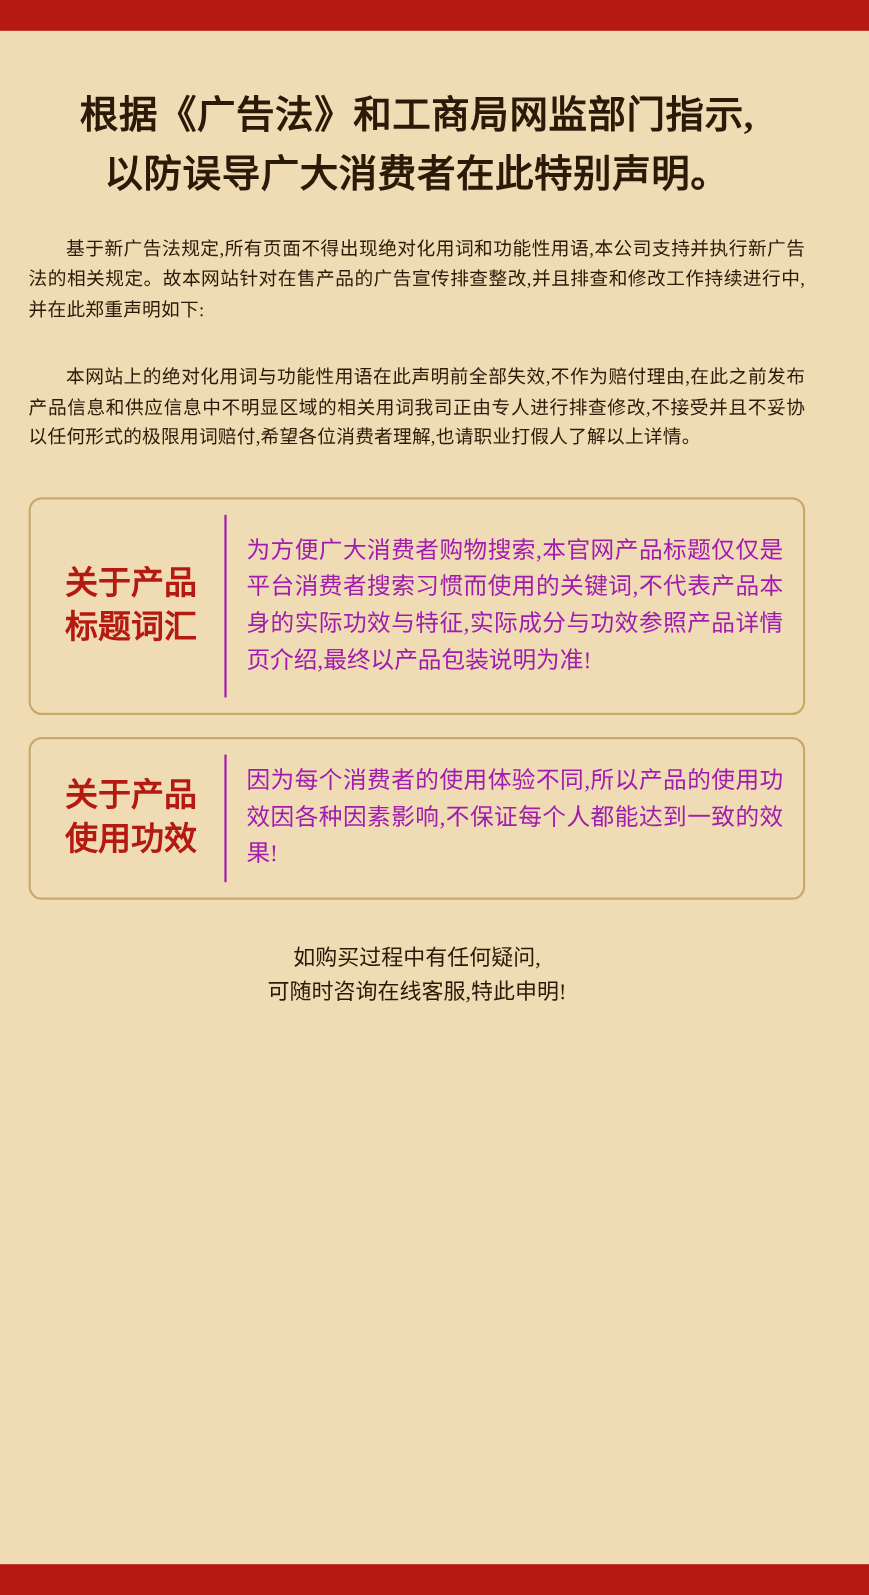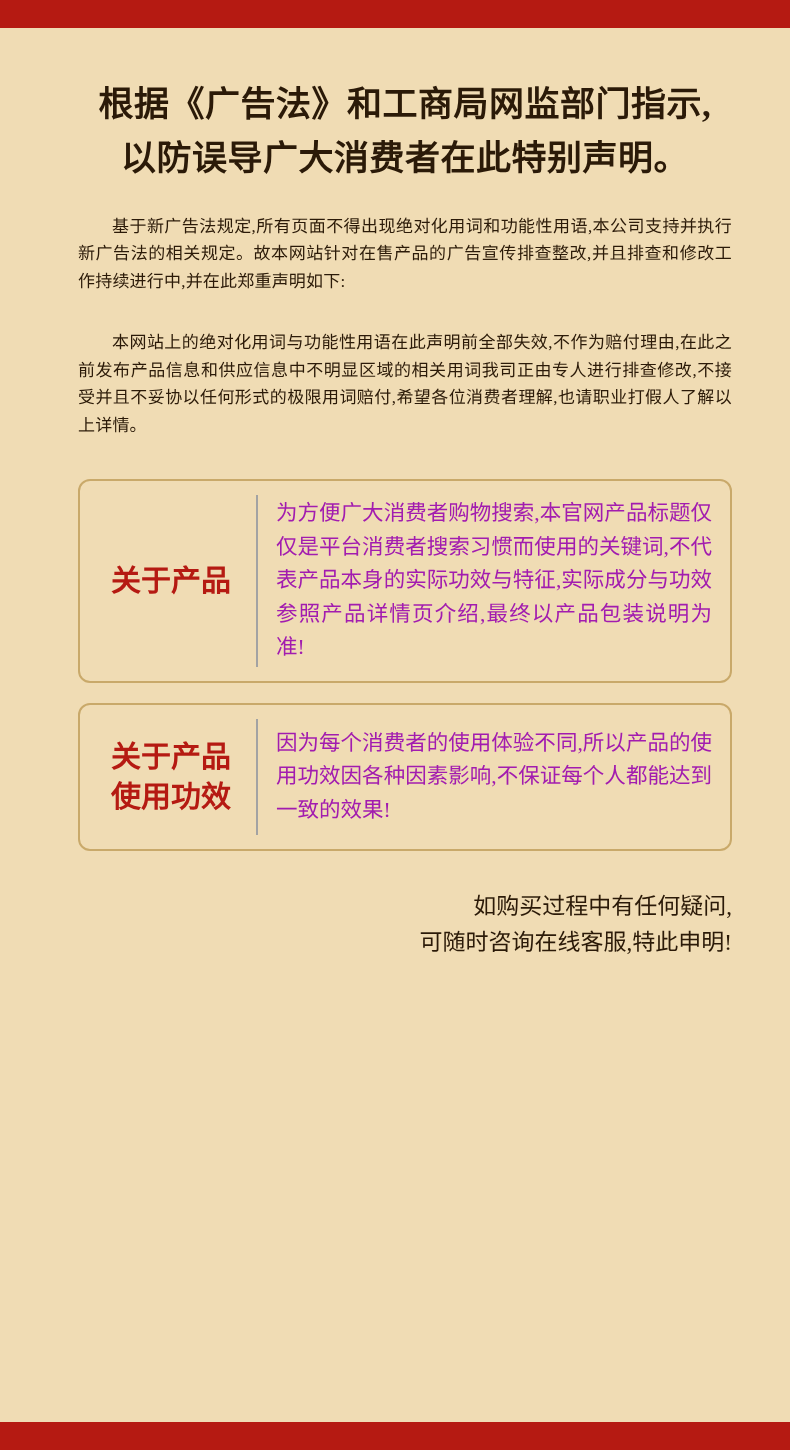--- a/index.html
+++ b/index.html
@@ -22,21 +22,21 @@
     padding: 28px 0 28px 0;
   }
   .panel {
     position: absolute;
     left: 0;
     top: 28px;
     width: 790px;
     height: 1394px;
     background: #f0dcb4;
     box-sizing: border-box;
-    padding: 50px 58px 0 78px;
+    padding: 50px 58px 0 26px;
   }
   .headline {
     color: #2b1a08;
     font-weight: bold;
     font-size: 35px;
     line-height: 1.55;
     text-align: center;
     letter-spacing: 0.5px;
     margin: 0 0 26px 0;
   }
@@ -73,21 +73,21 @@
     flex: 0 0 168px;
     color: #b51a12;
     font-weight: bold;
     font-size: 30px;
     line-height: 1.32;
     text-align: center;
     display: flex;
     flex-direction: column;
     justify-content: center;
     align-items: center;
-    border-right: 2px solid #a3a3a3;
+    border-right: 2px solid #a21caf;
     padding: 4px 10px 4px 6px;
     box-sizing: border-box;
   }
   .card-title span { display: block; white-space: nowrap; }
   .card-text {
     flex: 1 1 auto;
     color: #a21caf;
     font-size: 21.5px;
     line-height: 1.56;
     text-align: justify;
@@ -95,23 +95,23 @@
     padding: 2px 2px 2px 18px;
     box-sizing: border-box;
     display: flex;
     align-items: center;
   }
   .card.card1 { min-height: 198px; }
   .card.card2 { min-height: 148px; }
   .card.card3 { min-height: 140px; }
   .footer {
     margin-top: 38px;
-    text-align: right;
+    text-align: center;
     color: #2b1a08;
-    font-size: 23px;
+    font-size: 20px;
     line-height: 1.55;
     font-weight: 500;
   }
   .footer span { display: block; }
 </style>
 </head>
 <body>
 
 <div class="page">
   <div class="panel">
@@ -122,20 +122,21 @@
     </h1>
 
     <p class="body-para first">基于新广告法规定,所有页面不得出现绝对化用词和功能性用语,本公司支持并执行新广告法的相关规定。故本网站针对在售产品的广告宣传排查整改,并且排查和修改工作持续进行中,并在此郑重声明如下:</p>
     <p class="body-para second">本网站上的绝对化用词与功能性用语在此声明前全部失效,不作为赔付理由,在此之前发布产品信息和供应信息中不明显区域的相关用词我司正由专人进行排查修改,不接受并且不妥协以任何形式的极限用词赔付,希望各位消费者理解,也请职业打假人了解以上详情。</p>
 
     <div class="cards">
 
       <div class="card card1">
         <div class="card-title">
           <span>关于产品</span>
+          <span>标题词汇</span>
         </div>
         <div class="card-text">为方便广大消费者购物搜索,本官网产品标题仅仅是平台消费者搜索习惯而使用的关键词,不代表产品本身的实际功效与特征,实际成分与功效参照产品详情页介绍,最终以产品包装说明为准!</div>
       </div>
 
       <div class="card card2">
         <div class="card-title">
           <span>关于产品</span>
           <span>使用功效</span>
         </div>
         <div class="card-text">因为每个消费者的使用体验不同,所以产品的使用功效因各种因素影响,不保证每个人都能达到一致的效果!</div>

